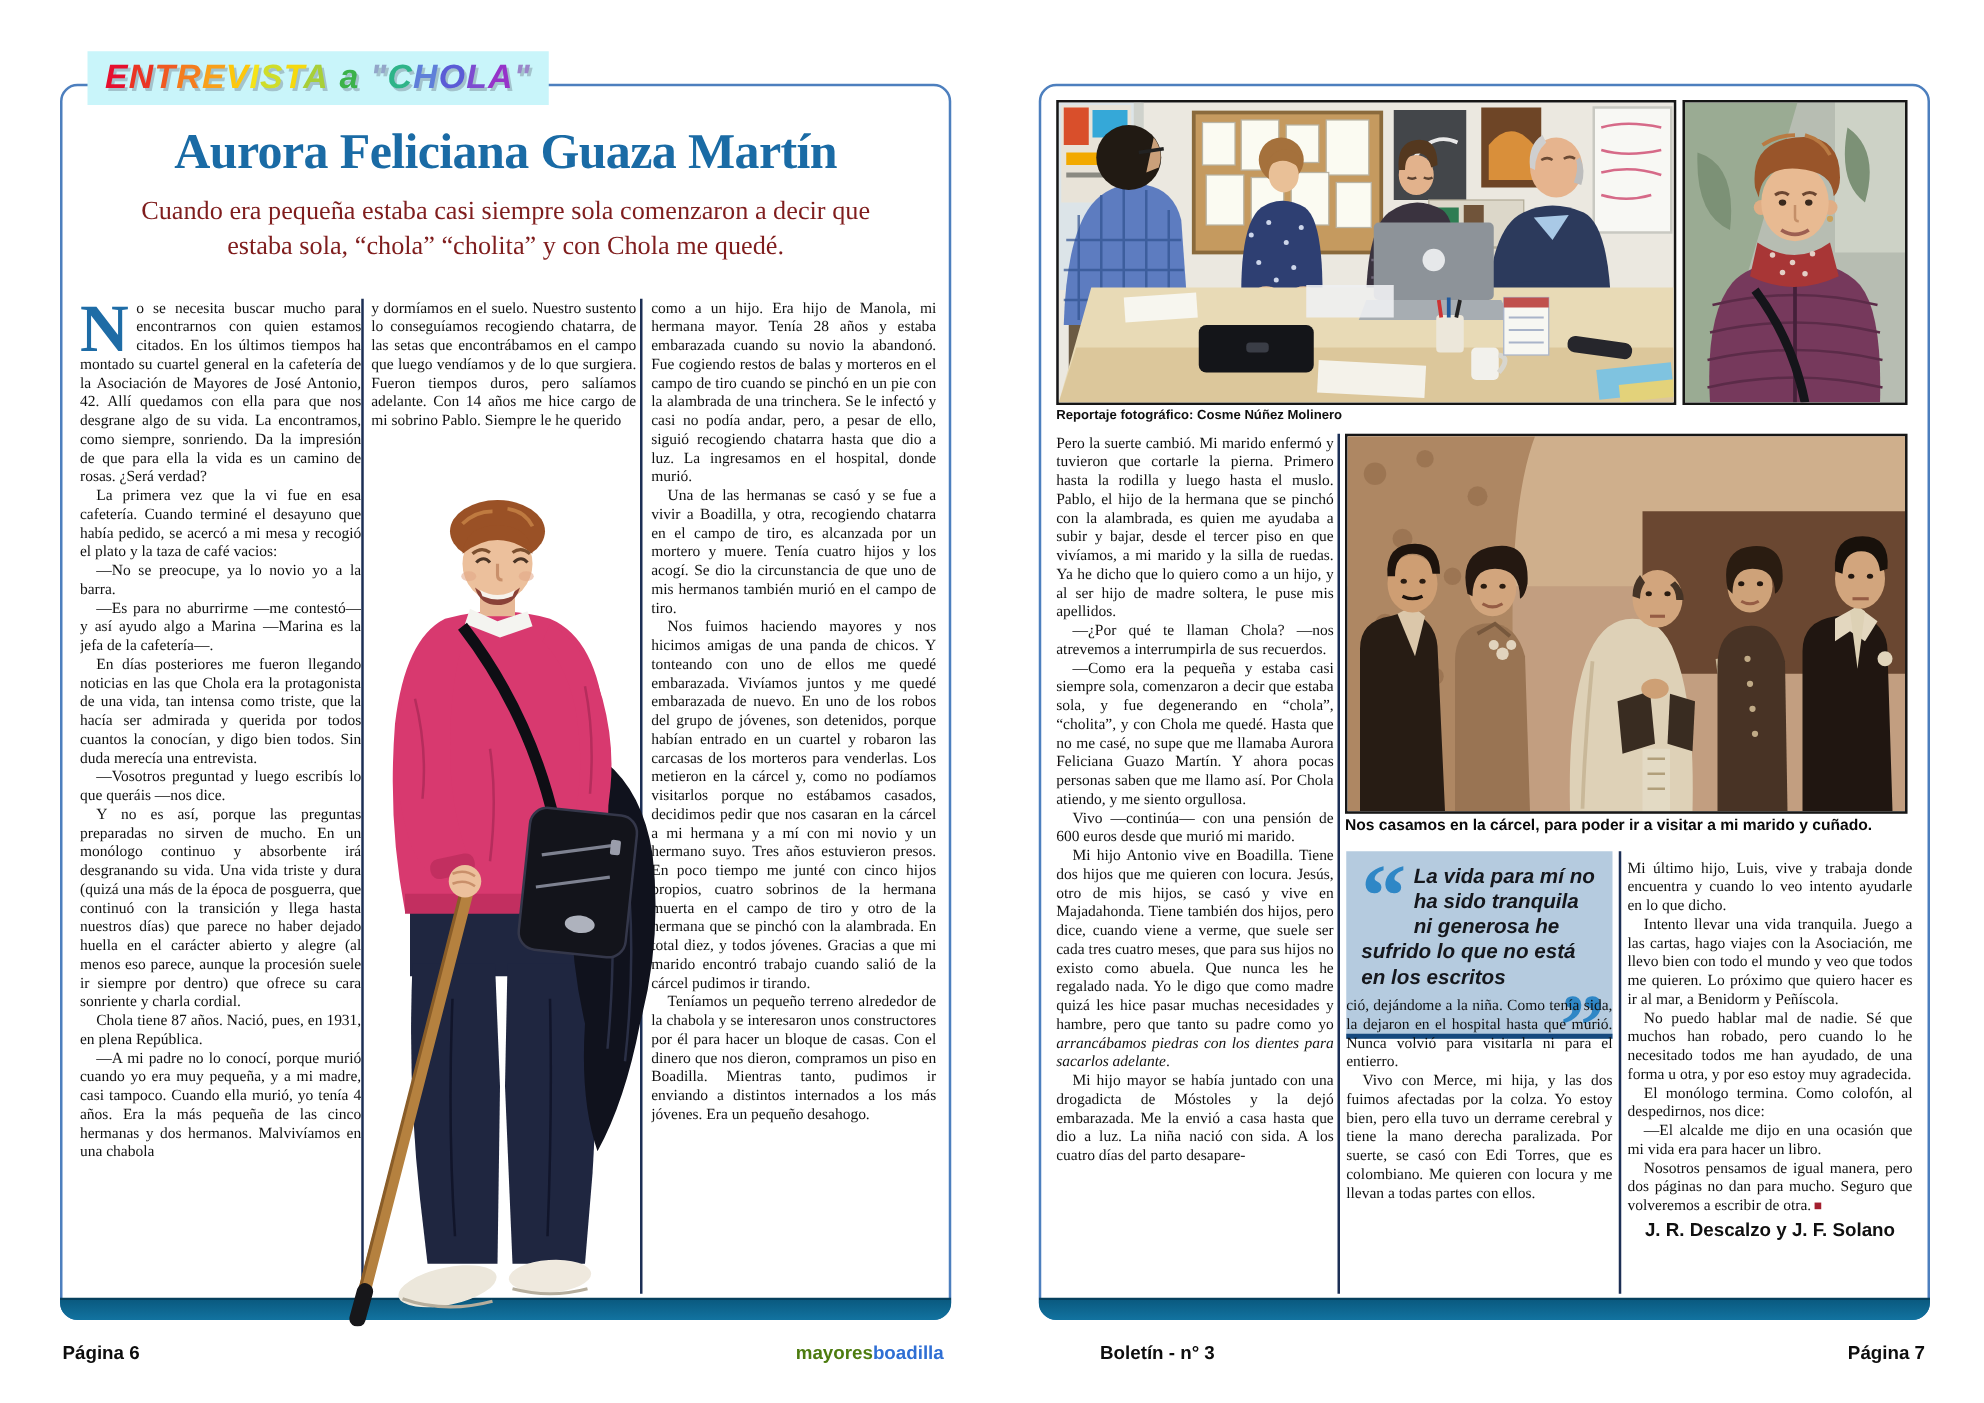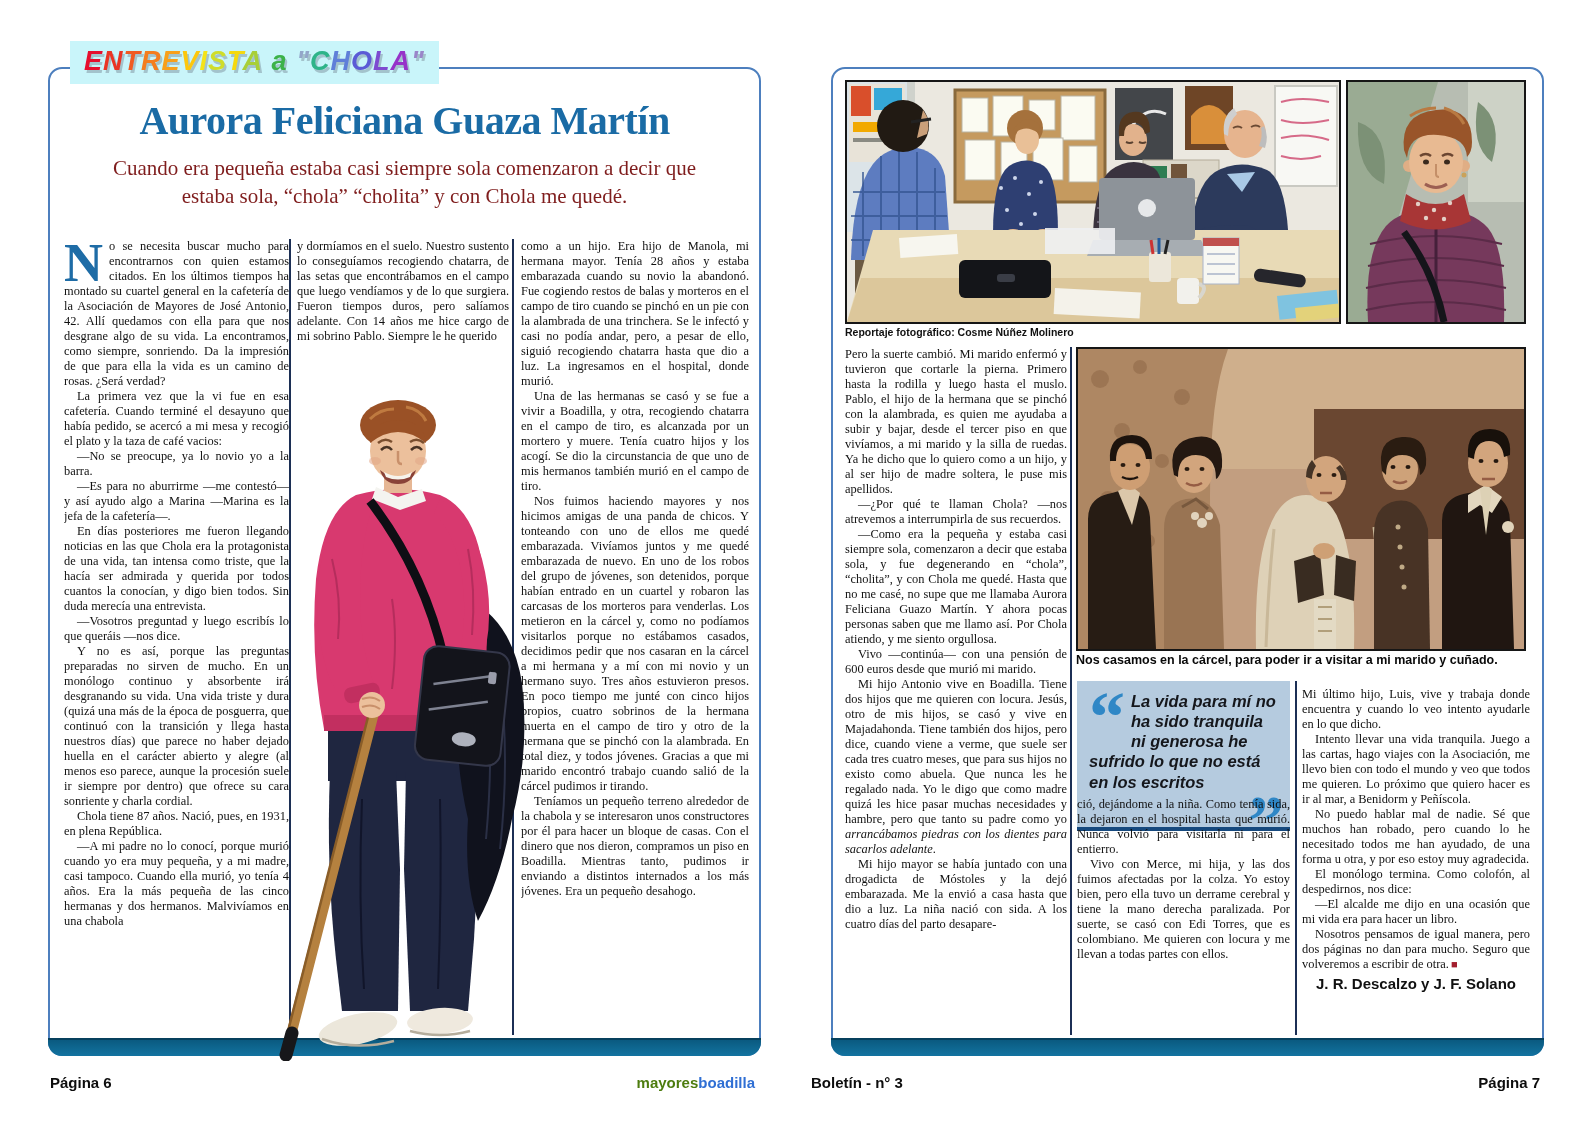--- a/index.html
+++ b/index.html
@@ -392,16 +392,16 @@
       <p>—El alcalde me dijo en una ocasión que mi vida era para hacer un libro.</p>
       <p><span>Nosotros pensamos de igual manera, pero dos páginas no dan para mucho. Seguro que volveremos a escribir de otra.</span><span class="endmark">■</span></p>
       <p class="sig">J. R. Descalzo y J. F. Solano</p>
     </div>
 
     <div class="bar"></div>
   </div>
 
   <span class="footrow" style="left:50px">Página 6</span>
   <span class="footrow brand" style="right:832px"><b>mayores</b><i>boadilla</i></span>
-  <span class="footrow" style="left:811px">Boletín - n° 3</span>
+  <span class="footrow" style="left:880px">Boletín - n° 3</span>
   <span class="footrow" style="right:47px">Página 7</span>
 
 </div>
 
 </body></html>

